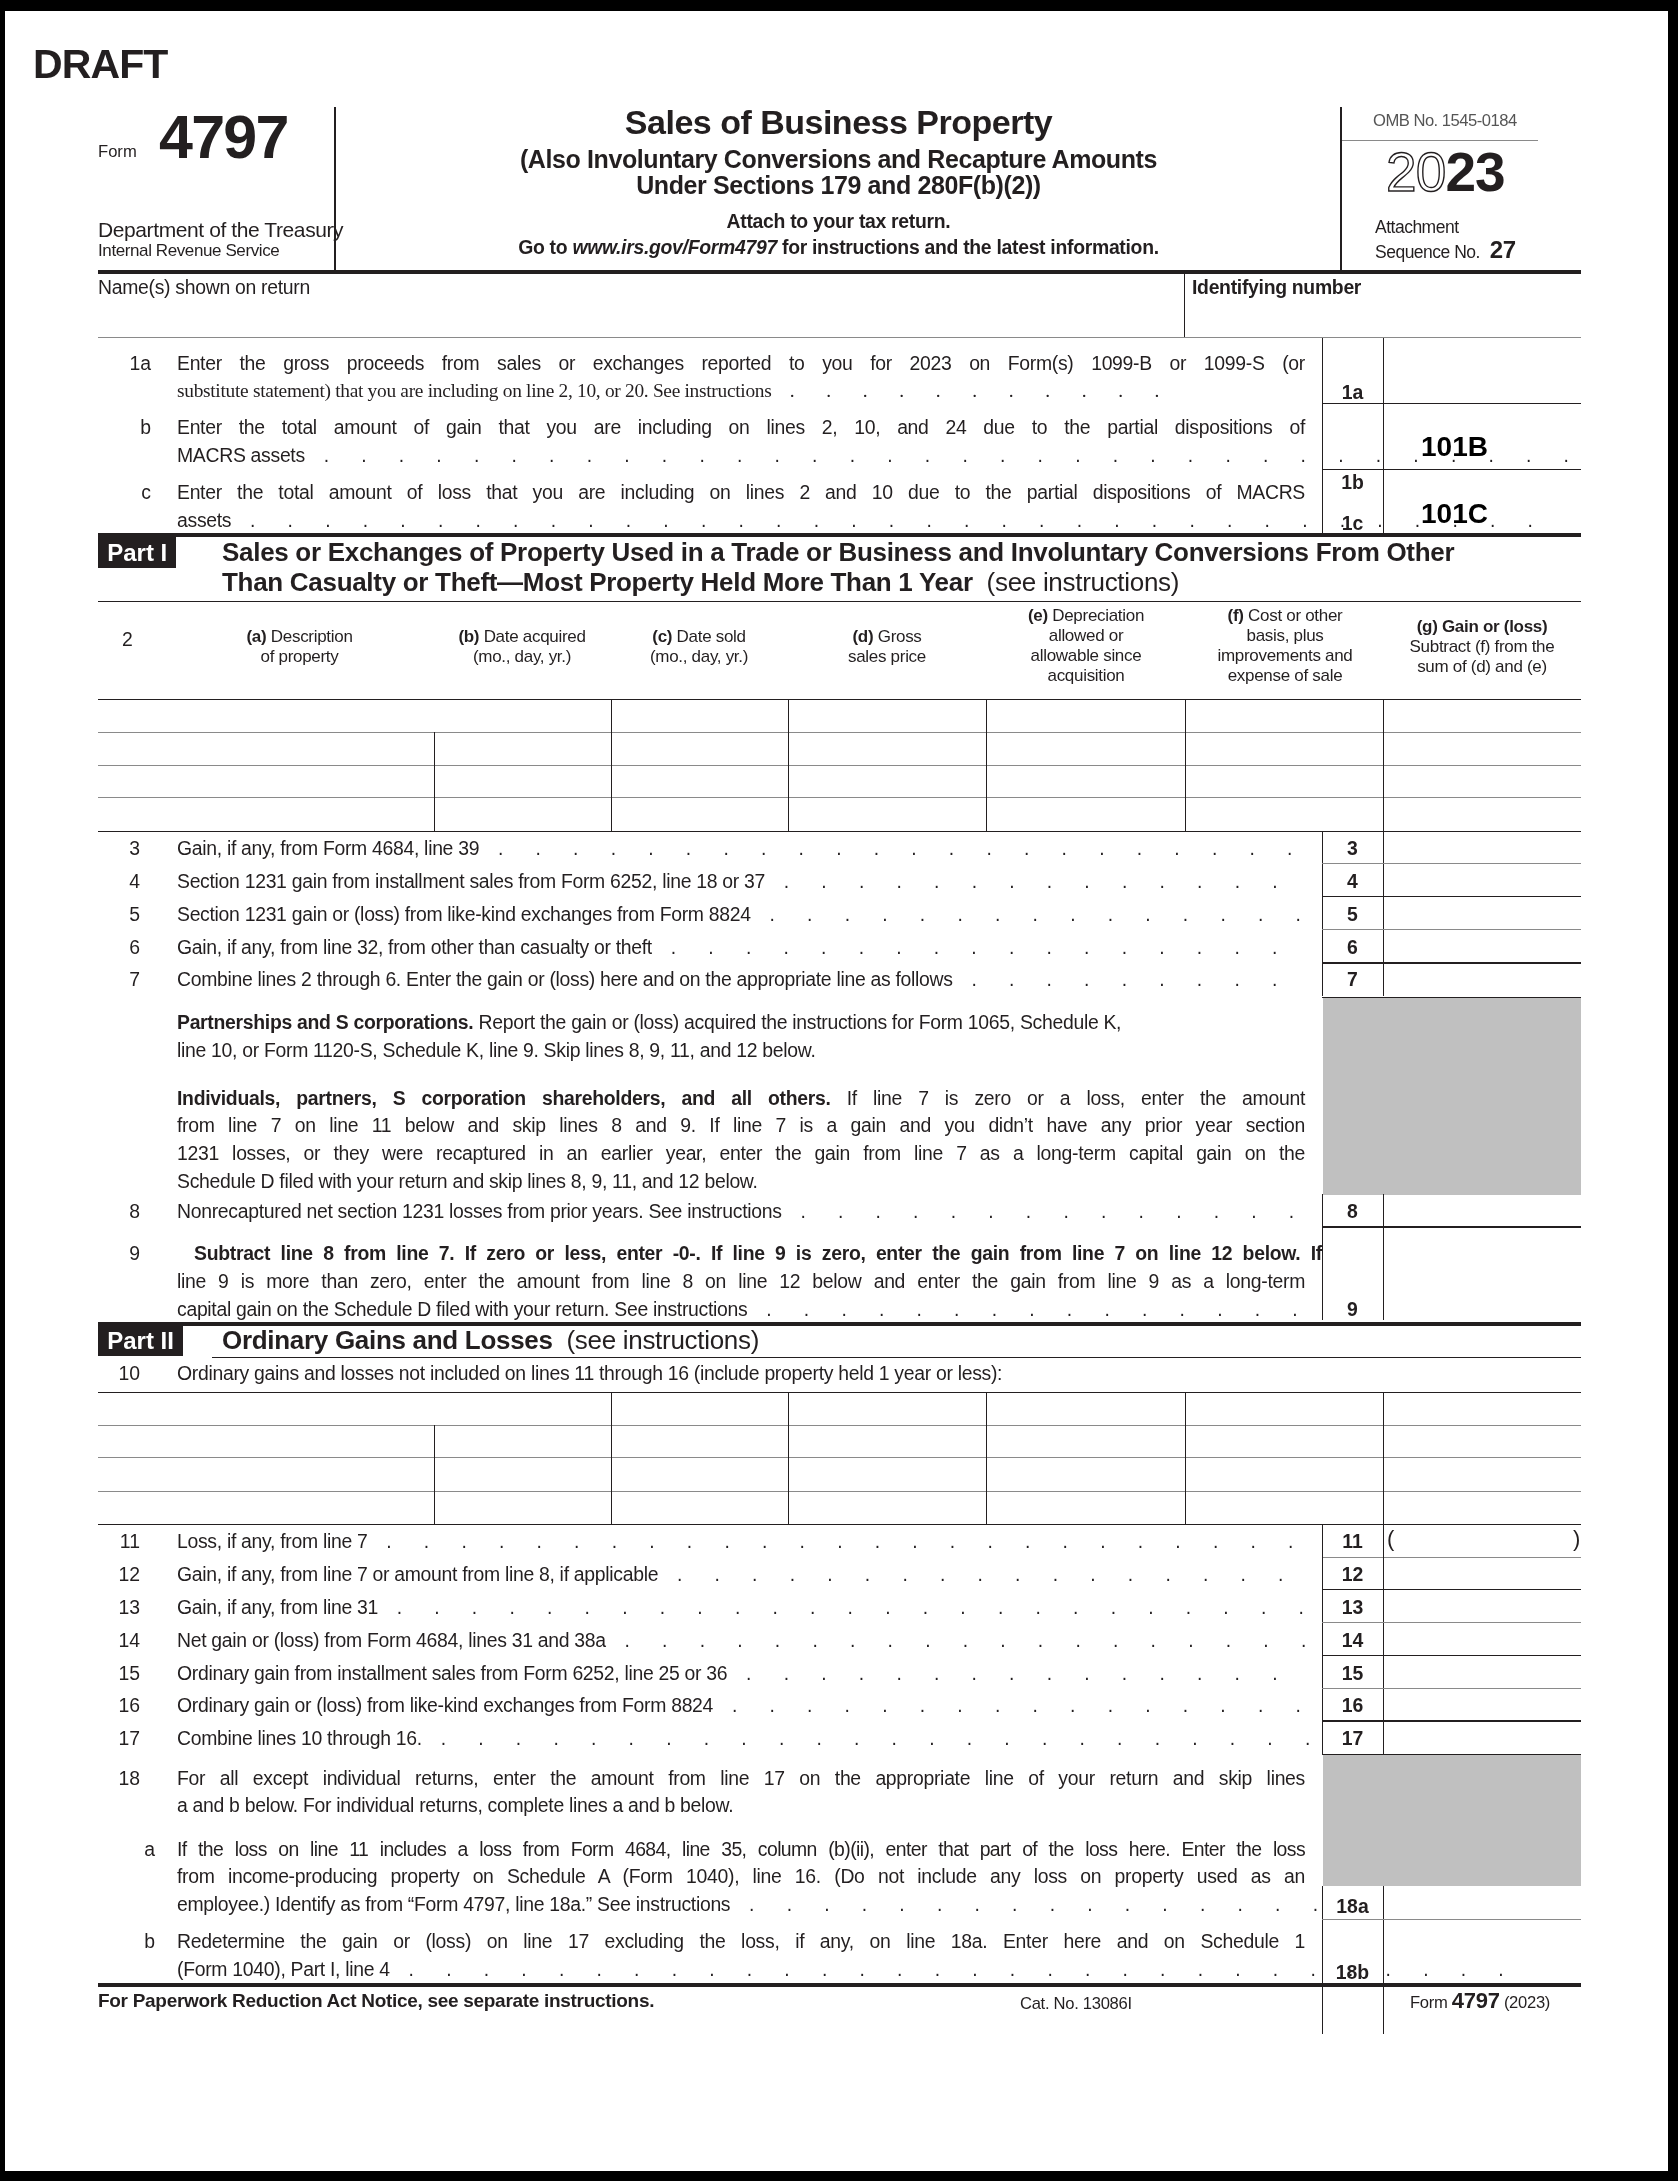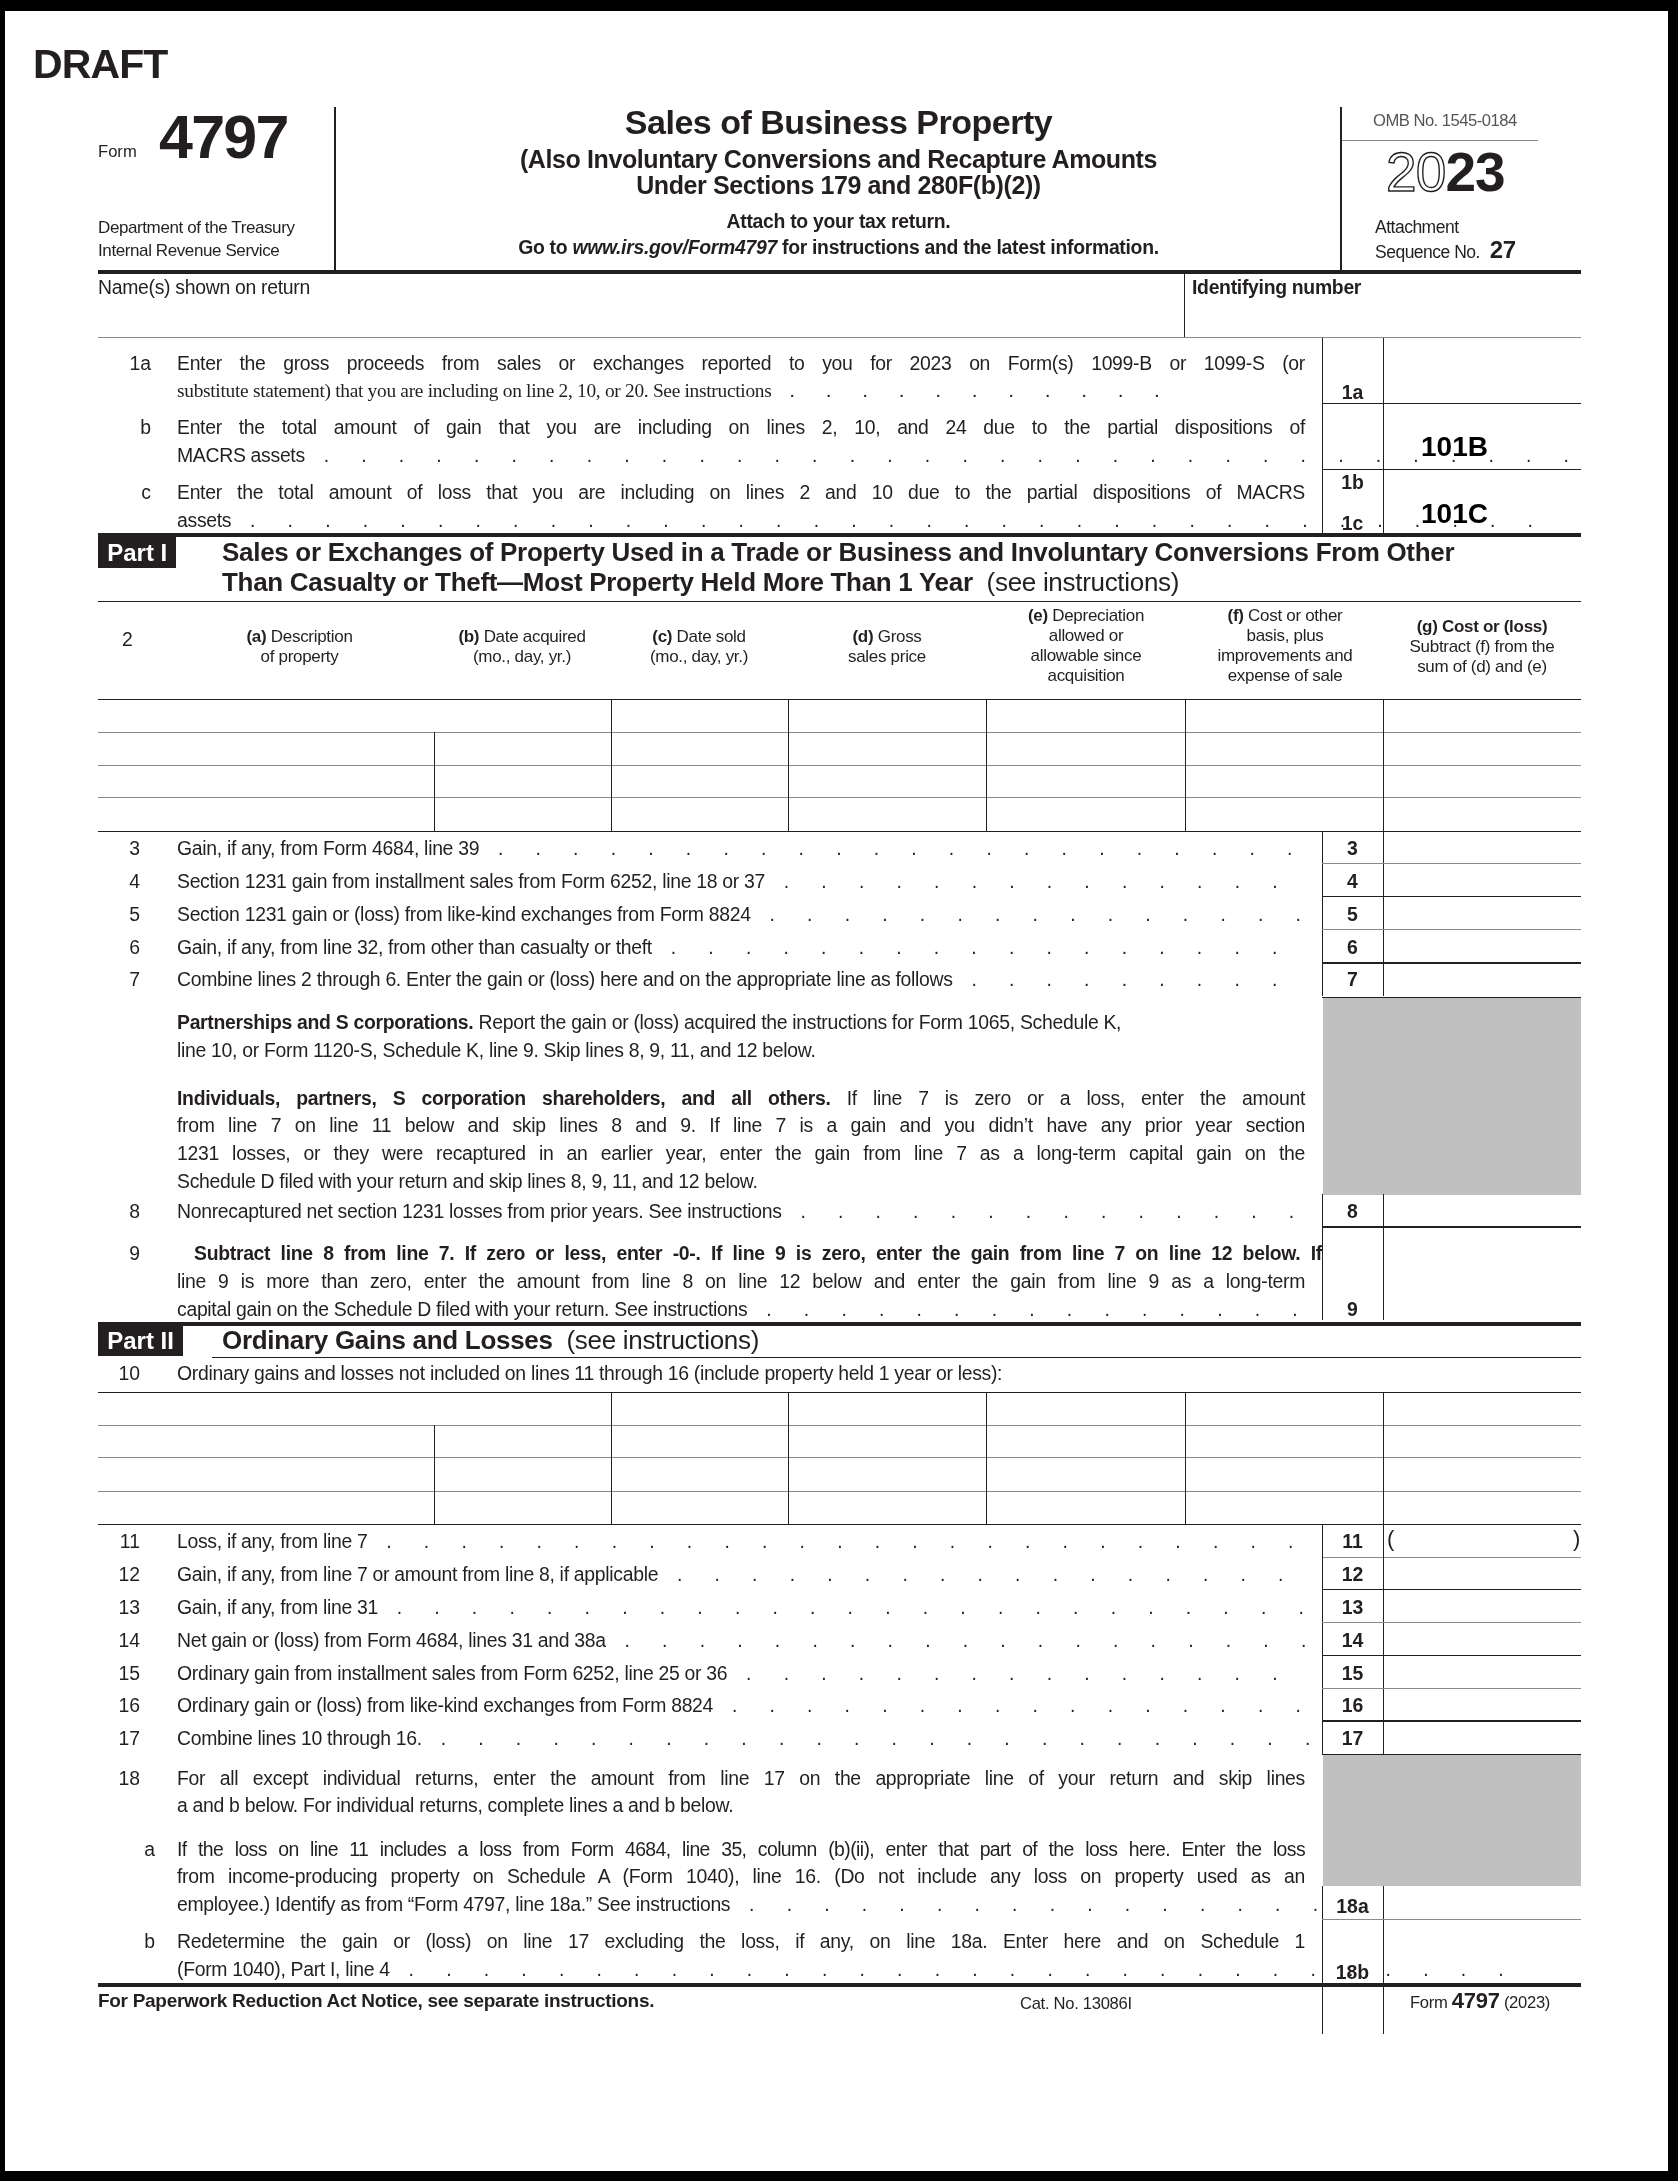--- a/index.html
+++ b/index.html
@@ -28,21 +28,21 @@
 </style>
 </head>
 <body>
 
 <div class="frame"></div>
 
 <div class="abs" style="left:33px; top:41px; font-size:41px; font-weight:bold; letter-spacing:-0.9px;">DRAFT</div>
 
 <div class="abs" style="left:98px; top:142px; font-size:16.6px;">Form</div>
 <div class="abs" style="left:159px; top:103px; font-size:61px; font-weight:bold; letter-spacing:-1.8px; line-height:68px;">4797</div>
-<div class="abs" style="left:98px; top:218px; font-size:17px; letter-spacing:-0.4px;">Department of the Treasury</div>
+<div class="abs" style="left:98px; top:218px; font-size:21px; letter-spacing:-0.4px;">Department of the Treasury</div>
 <div class="abs" style="left:98px; top:241px; font-size:17px; letter-spacing:-0.4px;">Internal Revenue Service</div>
 <div class="vline thick" style="left:334px; top:107px; height:164px;"></div>
 
 <div class="abs" style="left:340px; top:103px; width:997px; text-align:center; font-size:34px; font-weight:bold; letter-spacing:-0.5px;">Sales of Business Property</div>
 <div class="abs" style="left:340px; top:146px; width:997px; text-align:center; font-size:25px; font-weight:bold; letter-spacing:-0.4px; line-height:26px;">(Also Involuntary Conversions and Recapture Amounts</div>
 <div class="abs" style="left:340px; top:172px; width:997px; text-align:center; font-size:25px; font-weight:bold; letter-spacing:-0.4px; line-height:26px;">Under Sections 179 and 280F(b)(2))</div>
 <div class="abs" style="left:340px; top:210px; width:997px; text-align:center; font-size:19.4px; font-weight:bold; letter-spacing:-0.3px;">Attach to your tax return.</div>
 <div class="abs" style="left:340px; top:236px; width:997px; text-align:center; font-size:19.4px; font-weight:bold; letter-spacing:-0.3px;">
   <span>Go to </span><i>www.irs.gov/Form4797</i><span> for instructions and the latest information.</span>
 </div>
@@ -98,21 +98,21 @@
 <div class="part-title" style="left:222px; top:568px;"><span>Than Casualty or Theft—Most Property Held More Than 1 Year</span>&nbsp; <span class="ins">(see instructions)</span></div>
 <div class="hline" style="left:98px; top:601px; width:1483px;"></div>
 
 <div class="abs txt" style="left:122px; top:625px;">2</div>
 <div class="colhdr" style="left:175px; top:627px; width:249px;"><b>(a)</b> <span>Description</span><br><span>of property</span></div>
 <div class="colhdr" style="left:436px; top:627px; width:172px;"><b>(b)</b> <span>Date acquired</span><br><span>(mo., day, yr.)</span></div>
 <div class="colhdr" style="left:613px; top:627px; width:172px;"><b>(c)</b> <span>Date sold</span><br><span>(mo., day, yr.)</span></div>
 <div class="colhdr" style="left:790px; top:627px; width:194px;"><b>(d)</b> <span>Gross</span><br><span>sales price</span></div>
 <div class="colhdr" style="left:989px; top:606px; width:194px;"><b>(e)</b> <span>Depreciation</span><br><span>allowed or</span><br><span>allowable since</span><br><span>acquisition</span></div>
 <div class="colhdr" style="left:1189px; top:606px; width:192px;"><b>(f)</b> <span>Cost or other</span><br><span>basis, plus</span><br><span>improvements and</span><br><span>expense of sale</span></div>
-<div class="colhdr" style="left:1386px; top:617px; width:192px;"><b>(g)</b> <b>Cost or (loss)</b><br><span>Subtract (f) from the</span><br><span>sum of (d) and (e)</span></div>
+<div class="colhdr" style="left:1386px; top:617px; width:192px;"><b>(g)</b> <b>Gain or (loss)</b><br><span>Subtract (f) from the</span><br><span>sum of (d) and (e)</span></div>
 
 <div id="grid1"></div>
 
 <div id="part1-lines"></div>
 
 <div class="shade" style="left:1323px; top:997px; width:258px; height:198px;"></div>
 <div class="hline" style="left:1322px; top:997px; width:259px;"></div>
 
 <div class="abs txt just" style="left:177px; top:1008px; width:1128px; line-height:28px;"><b>Partnerships and S corporations.</b><span> Report the gain or (loss) acquired the instructions for Form 1065, Schedule K,</span></div>
 <div class="abs txt" style="left:177px; top:1036px;">line 10, or Form 1120-S, Schedule K, line 9. Skip lines 8, 9, 11, and 12 below.</div>

